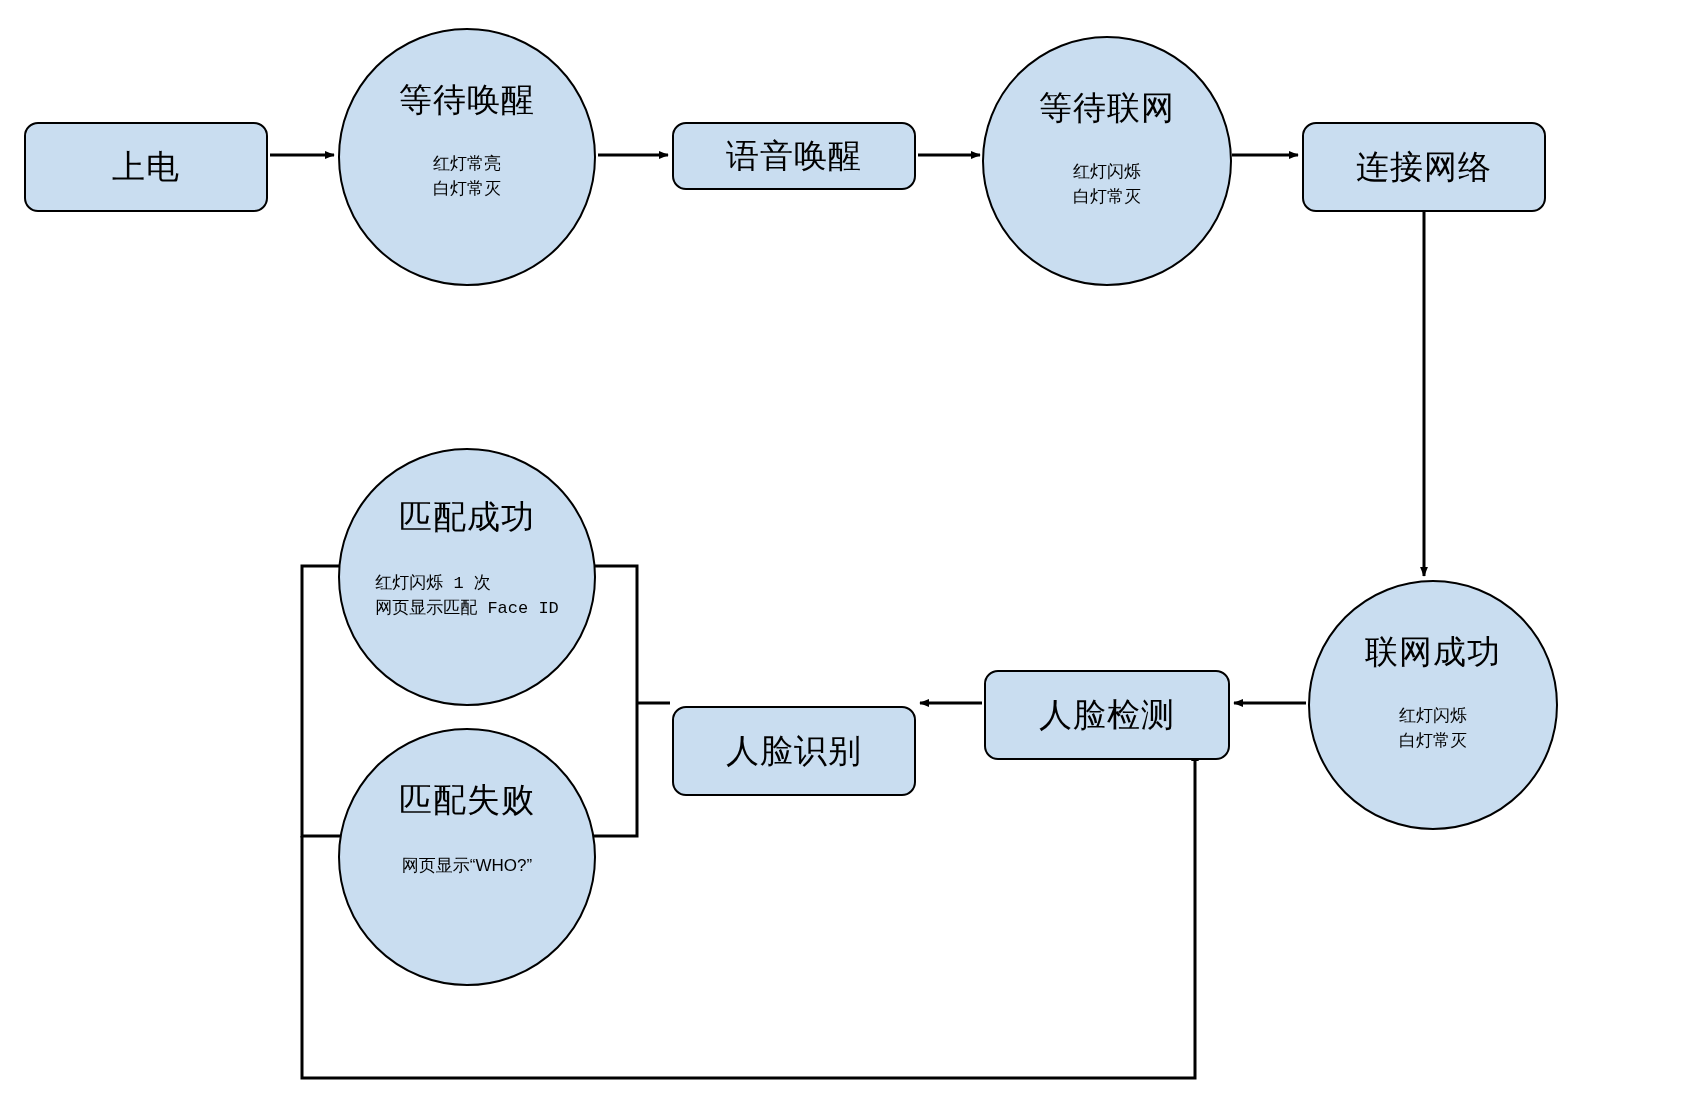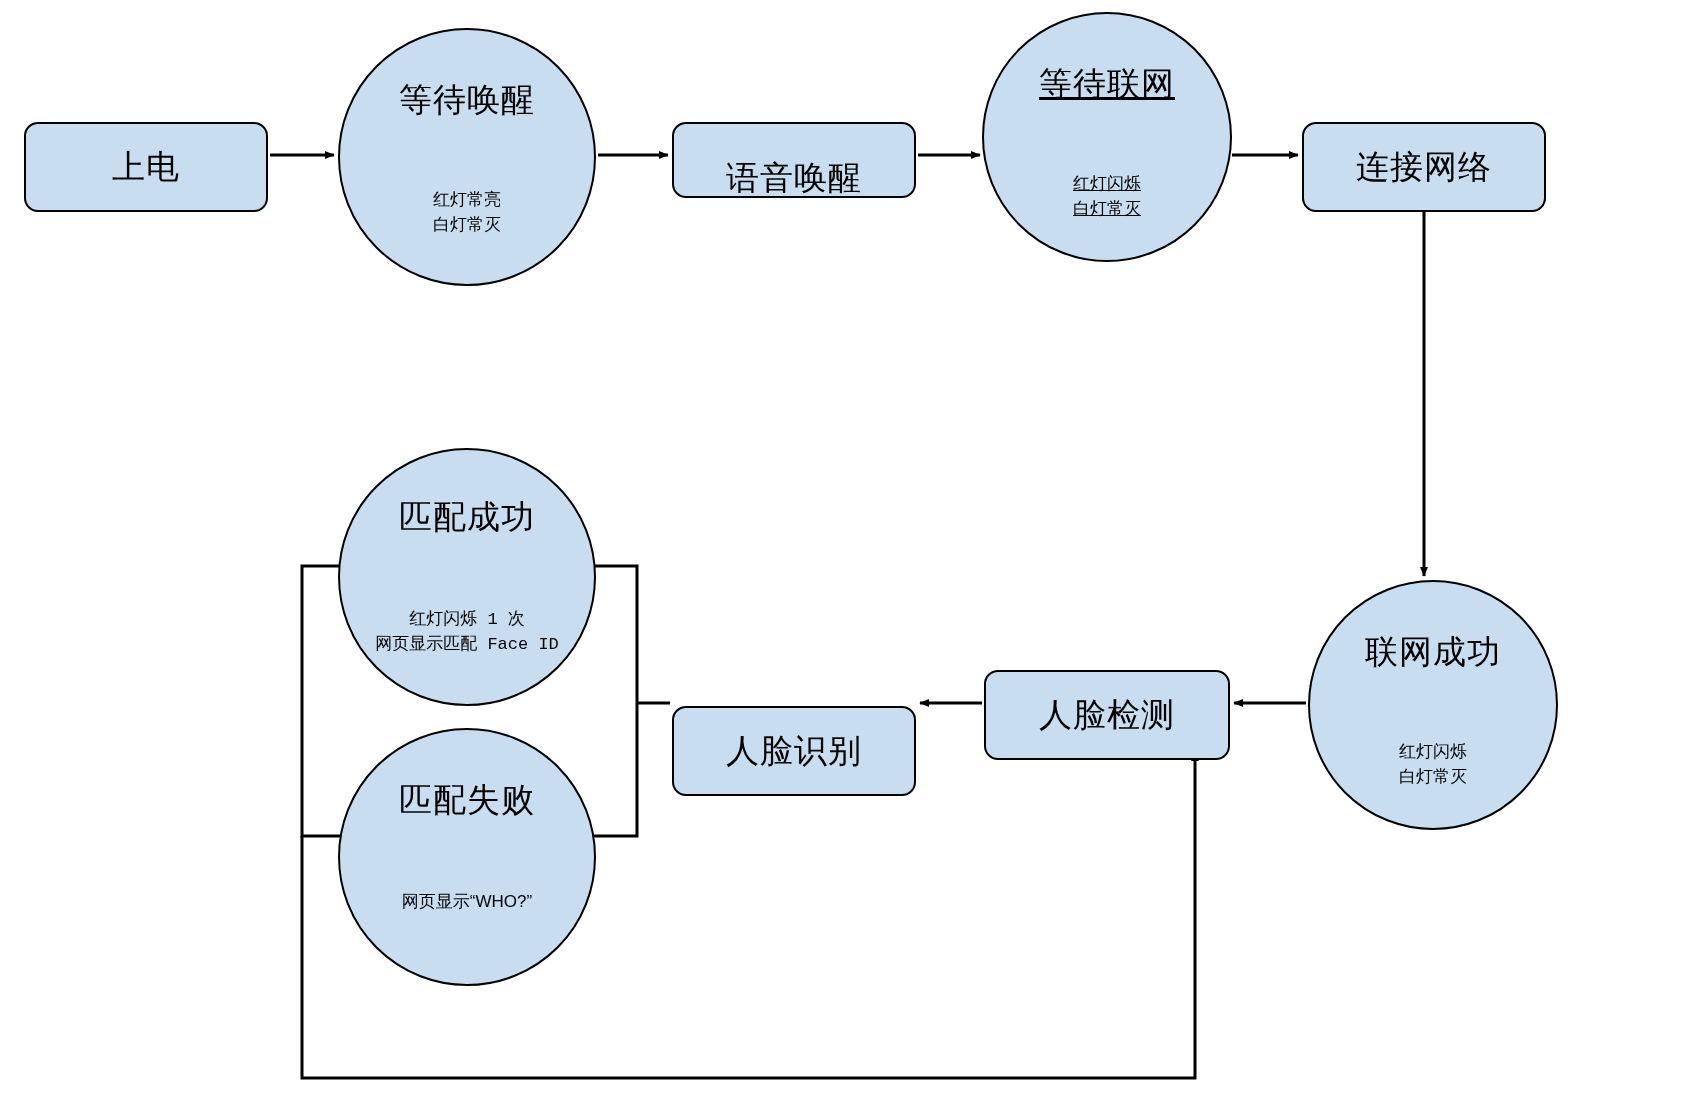--- a/index.html
+++ b/index.html
@@ -37,36 +37,34 @@
     color: #000000;
   }
   .node.rect {
     border-radius: 14px;
     justify-content: center;
     margin-top: 12px;
   }
   .node.circle {
     border-radius: 50%;
     justify-content: flex-start;
-    gap: 36px;
   }
   .node-title {
     font-size: 33px;
     line-height: 1.1;
     letter-spacing: 1px;
     text-align: center;
     white-space: nowrap;
   }
   .node.circle .node-title {
     margin-top: 52px;
   }
   .node-sub {
     font-size: 17px;
     line-height: 1.45;
-    text-align: center;
     white-space: pre-line;
     letter-spacing: 0px;
   }
   .node.circle .node-sub {
     margin-top: 34px;
   }
   .node.circle.tall-sub .node-sub {
   }
 </style>
 </head>
@@ -121,25 +119,25 @@
   <div class="node rect" style="left:24px; top:110px; width:244px; height:90px;">
     <div class="node-title">上电</div>
   </div>
 
   <div class="node circle" style="left:338px; top:28px; width:258px; height:258px;">
     <div class="node-title">等待唤醒</div>
     <div class="node-sub">红灯常亮
 白灯常灭</div>
   </div>
 
-  <div class="node rect" style="left:672px; top:110px; width:244px; height:76px;justify-content:flex-end;">
+  <div class="node rect" style="left:672px; top:110px; width:244px; height:68px;">
     <div class="node-title">语音唤醒</div>
   </div>
 
-  <div class="node circle" style="left:982px; top:12px; width:250px; height:250px;text-decoration:underline;">
+  <div class="node circle" style="left:982px; top:36px; width:250px; height:250px;">
     <div class="node-title">等待联网</div>
     <div class="node-sub">红灯闪烁
 白灯常灭</div>
   </div>
 
   <div class="node rect" style="left:1302px; top:110px; width:244px; height:90px;">
     <div class="node-title">连接网络</div>
   </div>
 
   <div class="node circle" style="left:1308px; top:580px; width:250px; height:250px;">

